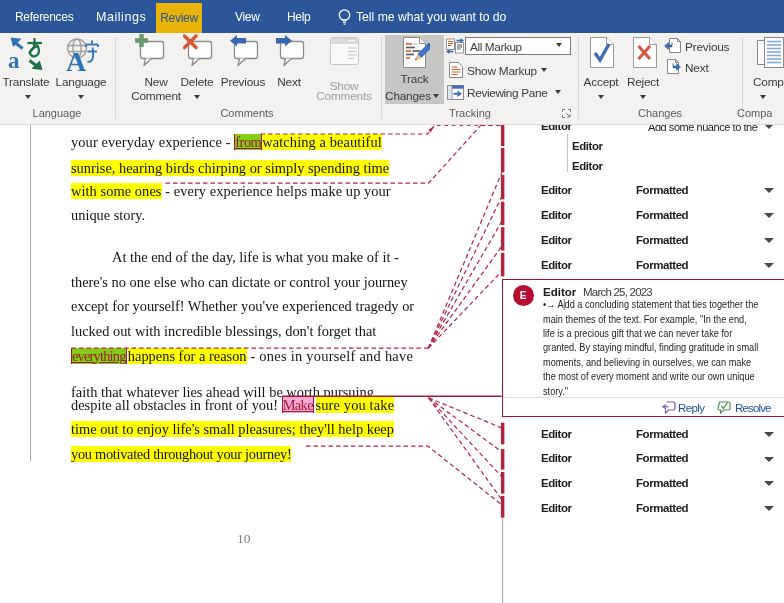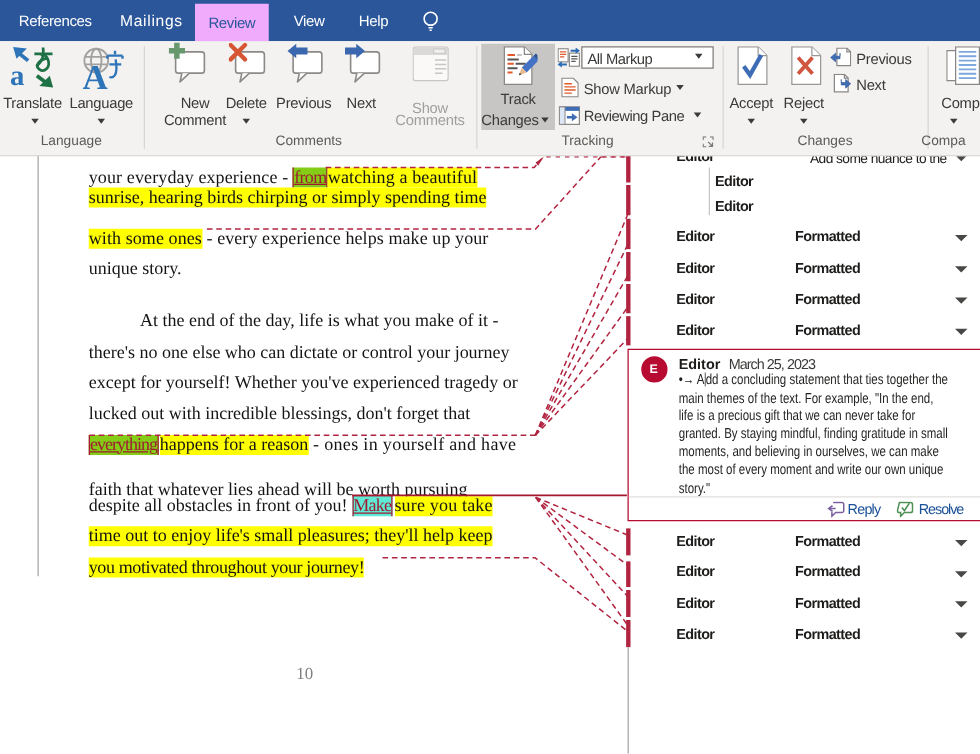--- a/index.html
+++ b/index.html
@@ -2,21 +2,21 @@
 <html><head>
 <meta charset="utf-8">
 <style>
   html,body{margin:0;padding:0;}
   #app{position:relative;width:784px;height:603px;background:#fff;overflow:hidden;
        font-family:"Liberation Sans",sans-serif;}
   .abs{position:absolute;}
   
   #topbar{left:0;top:0;width:784px;height:33px;background:#2b579a;}
   .tab{position:absolute;top:0;height:33px;line-height:34px;color:#fff;font-size:12px;letter-spacing:-0.3px;text-align:center;}
-  #revtab{position:absolute;left:156px;top:3px;width:59px;height:30px;background:#f0abfc;}
+  #revtab{position:absolute;left:156px;top:3px;width:46px;height:30px;background:#eab308;}
   #revtab span{position:absolute;left:0;width:100%;text-align:center;top:0;line-height:31px;
       color:#2b579a;font-size:12px;letter-spacing:-0.3px;}
   
   #ribbon{left:0;top:33px;width:784px;height:91px;background:#f3f2f1;border-bottom:1px solid #dcdad8;}
   .gsep{position:absolute;top:4px;height:82px;width:1px;background:#d8d6d4;}
   .glabel{position:absolute;top:107px;width:120px;text-align:center;font-size:11px;color:#5d5b58;}
   .blabel{position:absolute;font-size:11.8px;letter-spacing:-0.2px;color:#3b3a39;text-align:center;white-space:nowrap;}
   .gray{color:#a19f9d;}
   .caret{position:absolute;width:0;height:0;border-left:3.5px solid transparent;
      border-right:3.5px solid transparent;border-top:4px solid #3b3a39;}
@@ -40,20 +40,21 @@
   <div class="tab" style="left:96px;font-size:12.5px;letter-spacing:0.55px;">Mailings</div>
   <div id="revtab">
       <span>Review</span>
     </div>
   <div class="tab" style="left:235px;">View</div>
   <div class="tab" style="left:287px;">Help</div>
   <svg class="abs" style="left:337px;top:7px" width="15" height="20" viewBox="0 0 15 20">
     <circle cx="7.5" cy="8" r="5.2" fill="none" stroke="#fff" stroke-width="1.3"></circle>
     <path d="M5.5 13.2 h4 M5.8 15.2 h3.4 M6.6 17.2 h1.8" stroke="#fff" stroke-width="1.2" fill="none"></path>
   </svg>
+  <div class="tab" style="left:356px;font-size:12.2px;letter-spacing:0;">Tell me what you want to do</div>
 
   <div id="panel">
 
     <div class="prow-ed" style="top:119.5px;">Editor</div>
     <div class="abs" style="left:648px;top:120.5px;font-size:11px;letter-spacing:-0.45px;color:#1d1c1b;">Add some nuance to the</div>
     <div class="ptri" style="top:123.5px;"></div>
 
     <div class="abs" style="left:567px;top:134px;width:1px;height:38px;background:#c8c6c4;"></div>
     <div class="prow-ed" style="left:572px;top:139.5px;">Editor</div>
     <div class="prow-ed" style="left:572px;top:159.5px;">Editor</div>
@@ -292,30 +293,30 @@
         <path d="M10 4.5 h14 M10 8 h14 M10 11.5 h14 M10 15 h14 M10 18.5 h14 M10 22 h14 M10 25.5 h14"></path>
       </g>
     </svg>
     <div class="blabel" style="left:753px;top:75px;">Compa</div>
     <div class="caret" style="left:760px;top:95px;"></div>
   </div>
 
   <div id="doc">
     <div class="abs" style="left:30px;top:125px;width:1px;height:336px;background:#a6a4a2;"></div>
     <div class="dline" style="left:71px;top:132.0px;letter-spacing:0.1px;">your everyday experience - <span class="ins" style="border-left:1.4px solid #a41931;border-right:1.4px solid #a41931;letter-spacing:-0.5px;">from</span><span class="hl">watching a beautiful</span></div>
-    <div class="dline" style="left:71px;top:148px;"><span class="hl">sunrise, hearing birds chirping or simply spending time</span></div>
+    <div class="dline" style="left:71px;top:158px;"><span class="hl">sunrise, hearing birds chirping or simply spending time</span></div>
     <div class="dline" style="left:71px;top:180.8px;letter-spacing:0.07px;"><span class="hl">with some ones</span> - every experience helps make up your</div>
     <div class="dline" style="left:71px;top:205.2px;">unique story.</div>
     <div class="dline" style="left:112px;top:247.1px;">At the end of the day, life is what you make of it -</div>
     <div class="dline" style="left:71px;top:271.7px;">there's no one else who can dictate or control your journey</div>
     <div class="dline" style="left:71px;top:296.3px;">except for yourself! Whether you've experienced tragedy or</div>
     <div class="dline" style="left:71px;top:320.9px;">lucked out with incredible blessings, don't forget that</div>
     <div class="dline" style="left:71px;top:345.5px;"><span class="ins" style="border-left:1.7px solid #a41931;border-right:1.7px solid #a41931;letter-spacing:-0.8px;">everything</span><span class="hl" style="margin-left:1.3px;">happens for a reason</span><span style="letter-spacing:0.27px;"> - ones in yourself and have</span></div>
     <div class="dline" style="left:71px;top:370.1px;margin-top:12px;">faith that whatever lies ahead will be worth pursuing</div>
-    <div class="dline" style="left:71px;top:394.7px;">despite all obstacles in front of you! <span class="ins" style="border-left:1.6px solid #a41931;border-right:1.6px solid #a41931;border-top:1.5px solid #a41931;background:#5eead4;letter-spacing:-0.6px;text-align:right;">Make</span><span class="hl" style="letter-spacing:0.15px;margin-left:1.5px;">sure you take</span></div>
+    <div class="dline" style="left:71px;top:394.7px;">despite all obstacles in front of you! <span class="ins" style="border-left:1.6px solid #a41931;border-right:1.6px solid #a41931;border-top:1.5px solid #a41931;background:#f9a8d4;letter-spacing:-0.6px;text-align:right;">Make</span><span class="hl" style="letter-spacing:0.15px;margin-left:1.5px;">sure you take</span></div>
     <div class="dline" style="left:71px;top:419.3px;"><span class="hl">time out to enjoy life's small pleasures; they'll help keep</span></div>
     <div class="dline" style="left:71px;top:443.9px;letter-spacing:-0.3px;"><span class="hl">you motivated throughout your journey!</span></div>
     <div class="abs" style="left:237px;top:531px;font-family:'Liberation Serif',serif;font-size:13.5px;color:#808080;">10</div>
   </div>
 
   <svg class="abs" id="overlay" style="left:0;top:125px;" width="784" height="478" viewBox="0 125 784 478">
     <g stroke="#b12440" stroke-width="1.2" fill="none" stroke-dasharray="4.5 3">
       <path d="M260.5 134.0 L427.4 134.0 L433.5 126.8"></path>
       <path d="M437 125.4 L501 125.4" stroke-width="1" stroke-dasharray="3.5 4"></path>
       <path d="M165.5 183.2 L428.5 183.2 L480.7 125.4"></path>

